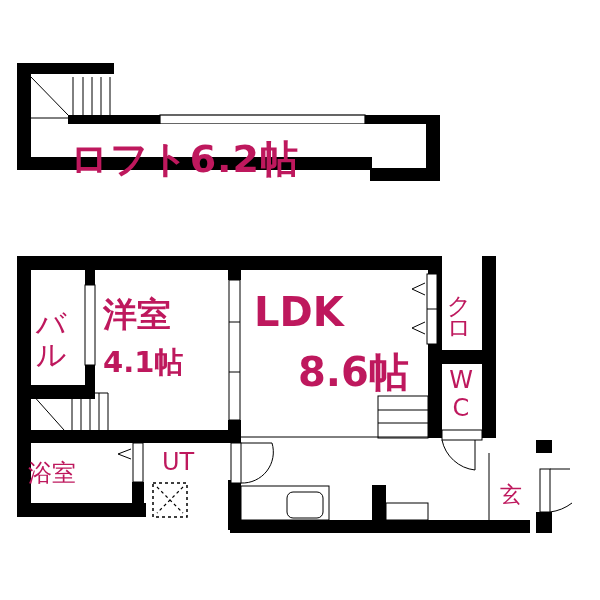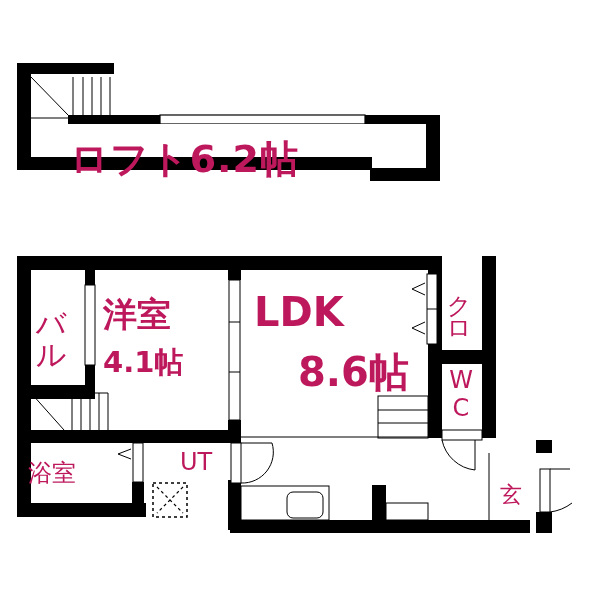--- a/index.html
+++ b/index.html
@@ -164,14 +164,14 @@
 <div class="lbl bold" style="left:103px;top:297px;font-size:34px;">洋室</div>
 <div class="lbl bold" style="left:103px;top:348px;font-size:29px;">4.1帖</div>
 
 <div class="lbl bold" style="left:254px;top:292px;font-size:40px;text-align:center;">LDK</div>
 <div class="lbl bold" style="left:254px;top:352px;font-size:40px;margin-left:44px;">8.6帖</div>
 
 <div class="lbl thin vert" style="left:447px;top:278px;font-size:24px;">クロ</div>
 <div class="lbl thin vert" style="left:449px;top:366px;font-size:24px;">WC</div>
 
 <div class="lbl thin" style="left:28px;top:461px;font-size:24px;">浴室</div>
-<div class="lbl thin" style="left:180px;top:450px;font-size:24px;">UT</div>
+<div class="lbl thin" style="left:162px;top:450px;font-size:24px;">UT</div>
 <div class="lbl thin" style="left:500px;top:484px;font-size:22px;">玄</div>
 
 </body></html>

